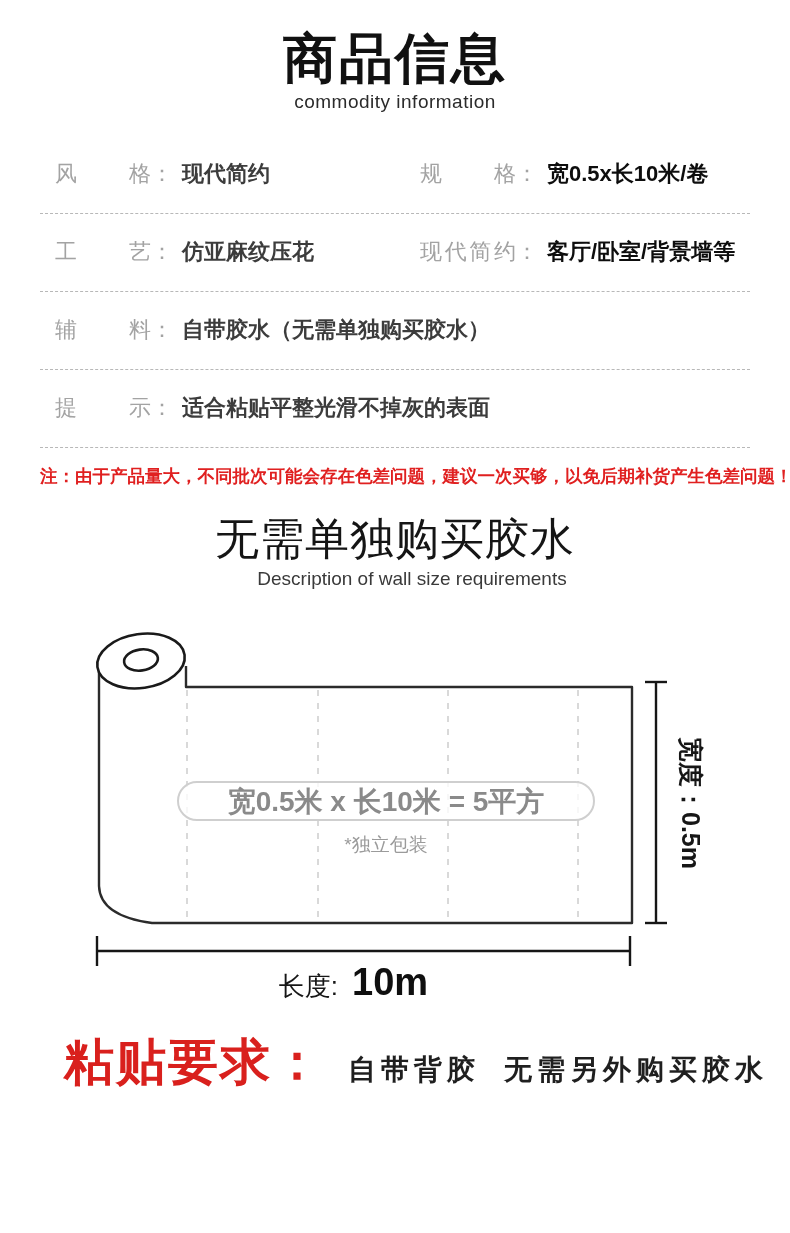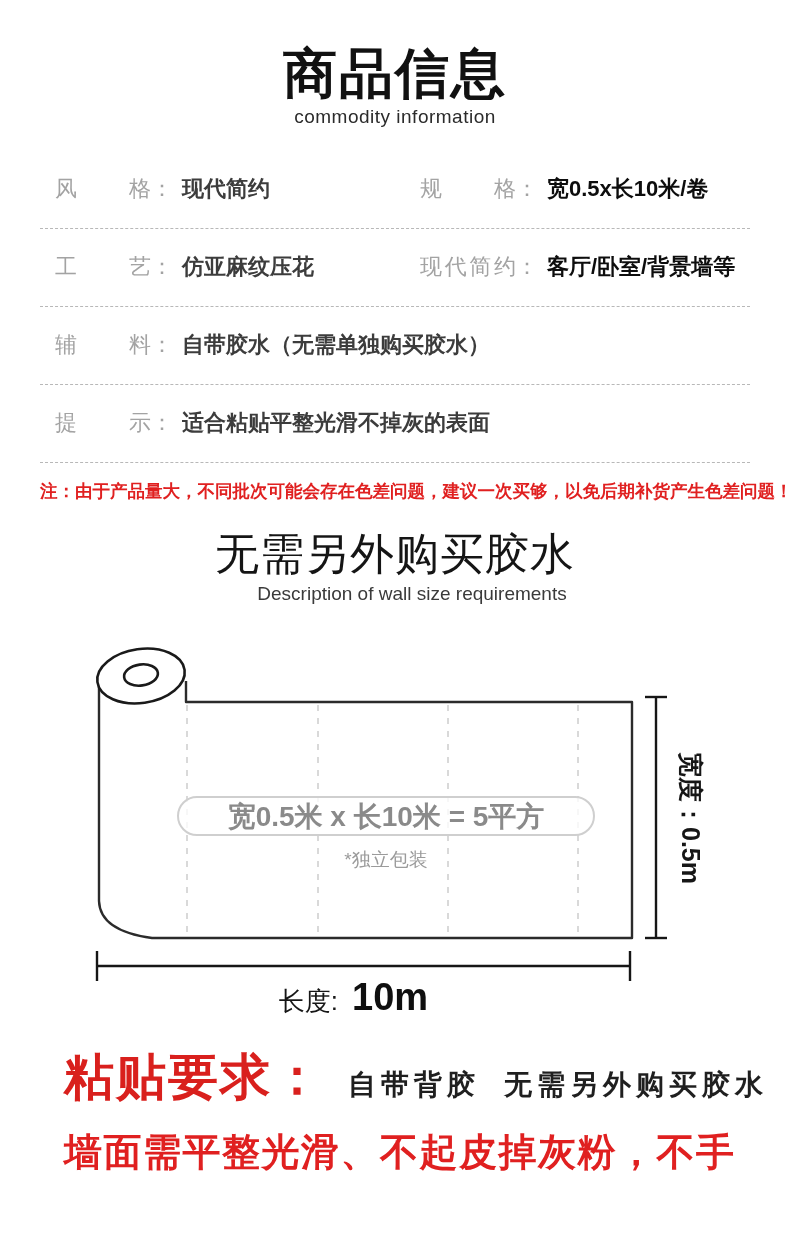--- a/index.html
+++ b/index.html
@@ -2,21 +2,21 @@
 <html><head>
 <meta charset="utf-8">
 <style>
   html,body{margin:0;padding:0;}
   body{
     width:790px;height:1233px;background:#ffffff;
     font-family:"Liberation Sans","DejaVu Sans",sans-serif;
     color:#1c1c1c;overflow:hidden;
   }
   
-  .header{padding-top:41px;text-align:center;}
+  .header{padding-top:26px;text-align:center;}
   .header .title{font-size:54px;line-height:64px;font-weight:600;letter-spacing:2px;color:#111;}
   .header .subtitle{font-size:19px;line-height:24px;color:#2b2b2b;letter-spacing:.5px;}
   
   .spec-table{margin:22px 40px 0 40px;}
   .spec-row{display:flex;align-items:baseline;padding:23px 0 24px 15px;border-bottom:1px dashed #b8b8b8;}
   .cell{display:flex;align-items:baseline;}
   .cell-left{width:365px;flex:none;}
   .cell-right{flex:1;}
   .lab{display:inline-block;width:96px;flex:none;text-align:justify;text-align-last:justify;
        font-size:22px;color:#a3a3a3;}
@@ -86,21 +86,21 @@
         <span class="lab">提示</span>
           <span class="colon">：</span>
         <span class="val val-left">适合粘贴平整光滑不掉灰的表面</span>
       </div>
     </div>
   </div>
 
   <div class="notice" style="color:#e02020">注：由于产品量大，不同批次可能会存在色差问题，建议一次买够，以免后期补货产生色差问题！</div>
 
   <div class="size-head">
-    <div class="title">无需另外购买胶水</div>
+    <div class="title">无需单独购买胶水</div>
     <div class="subtitle">Description of wall size requirements</div>
   </div>
 
   <svg class="diagram" width="790" height="385" viewBox="0 0 790 385">
 
     <path d="M 99 42 L 99 268 Q 100 298 152 305 L 632 305 L 632 69 L 186 69 L 186 48" fill="#ffffff" stroke="#2b2b2b" stroke-width="2.4" stroke-linejoin="round"></path>
 
     <line x1="187" y1="72" x2="187" y2="302" stroke="#c9c9c9" stroke-width="1.4" stroke-dasharray="6 7"></line>
     <line x1="318" y1="72" x2="318" y2="302" stroke="#c9c9c9" stroke-width="1.4" stroke-dasharray="6 7"></line>
     <line x1="448" y1="72" x2="448" y2="302" stroke="#c9c9c9" stroke-width="1.4" stroke-dasharray="6 7"></line>
@@ -128,17 +128,16 @@
     <text x="338" y="377" text-anchor="end" font-size="26" font-weight="500" fill="#161616">长度:</text>
     <text x="352" y="377" text-anchor="start" font-size="38" font-weight="600" fill="#0f0f0f">10m</text>
   </svg>
 
   <div class="req">
     <div class="req-head">
       <span class="req-title" style="color:#d9201d">粘贴要求：</span>
       <span class="req-sub">自带背胶  无需另外购买胶水</span>
     </div>
     <div class="req-body" style="color:#e02020">
-      <div>墙面需平整光滑、不起皮掉灰粉，不手</div>
     </div>
   </div>
 
 </div>
 
 </body></html>

